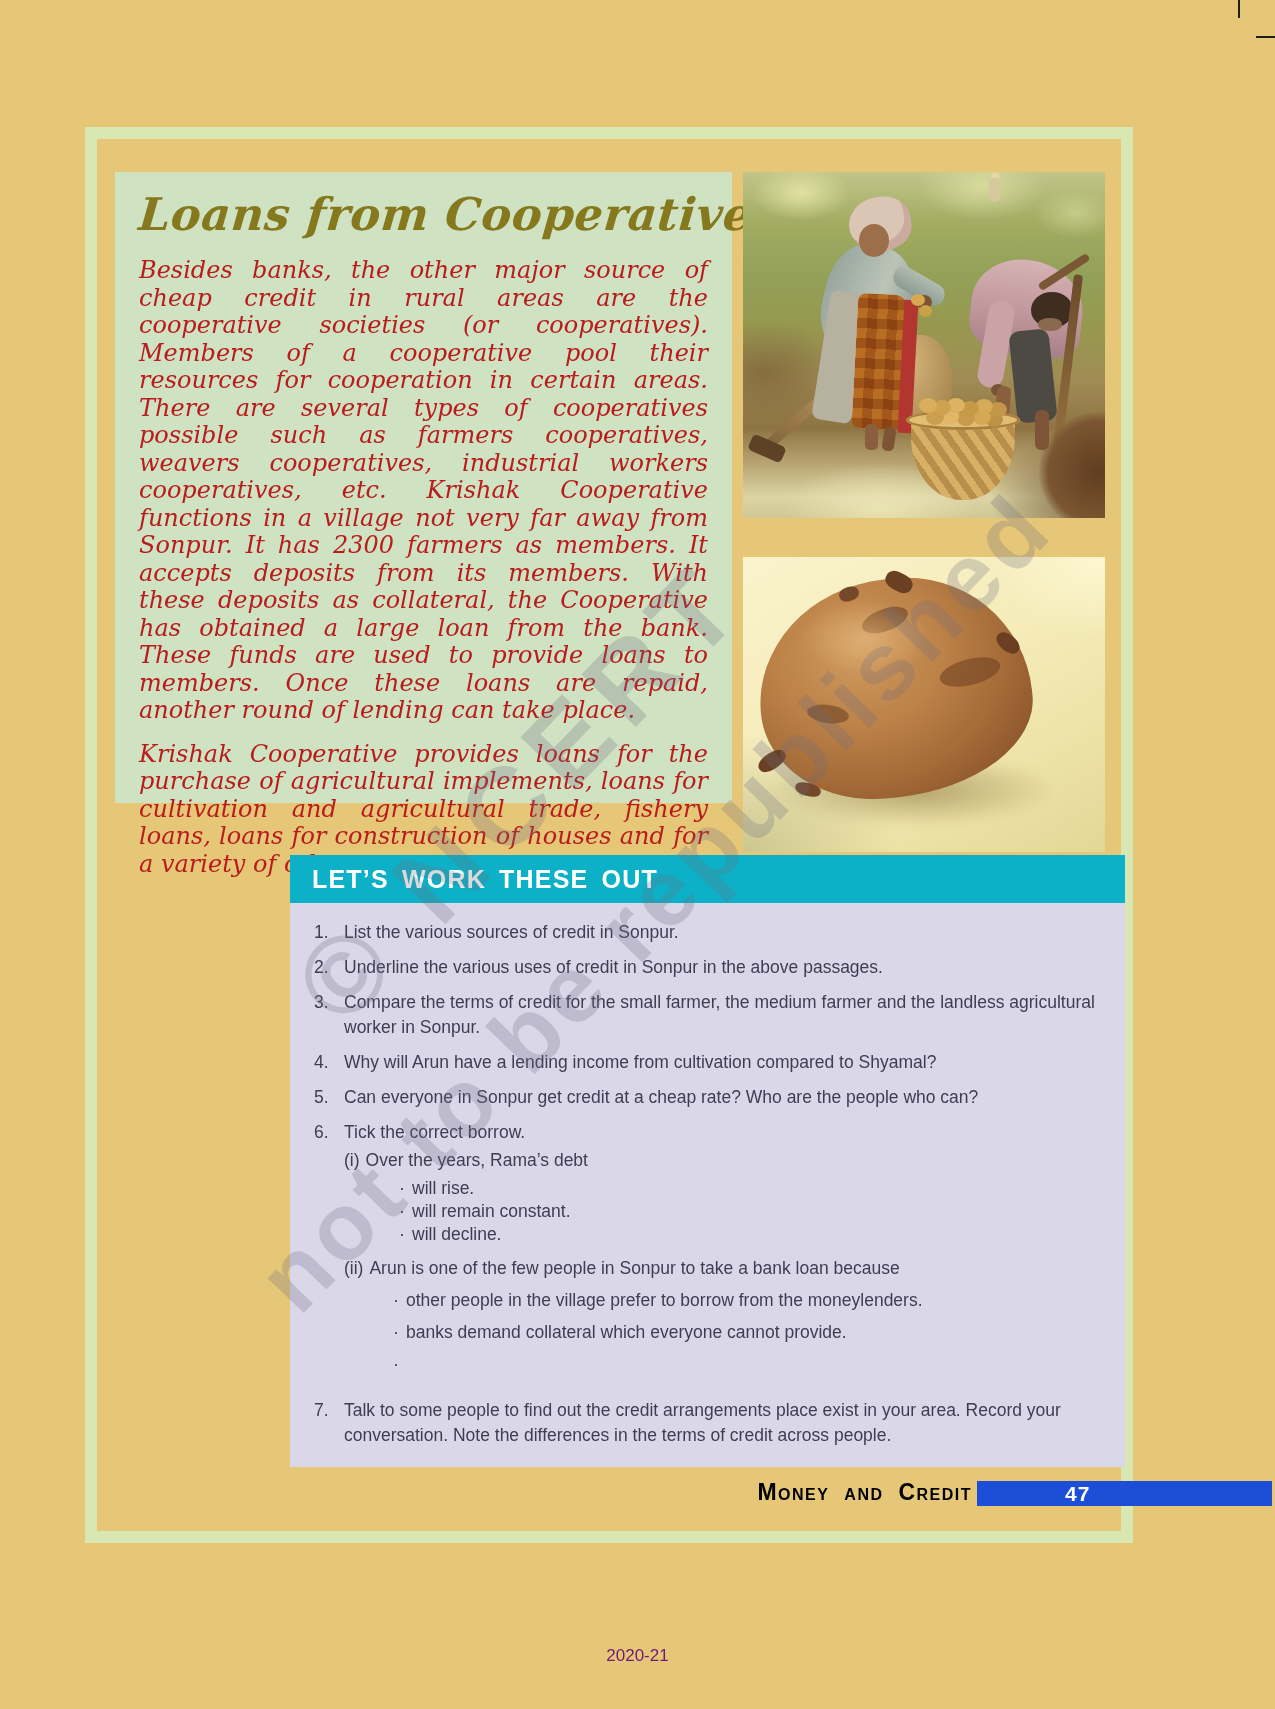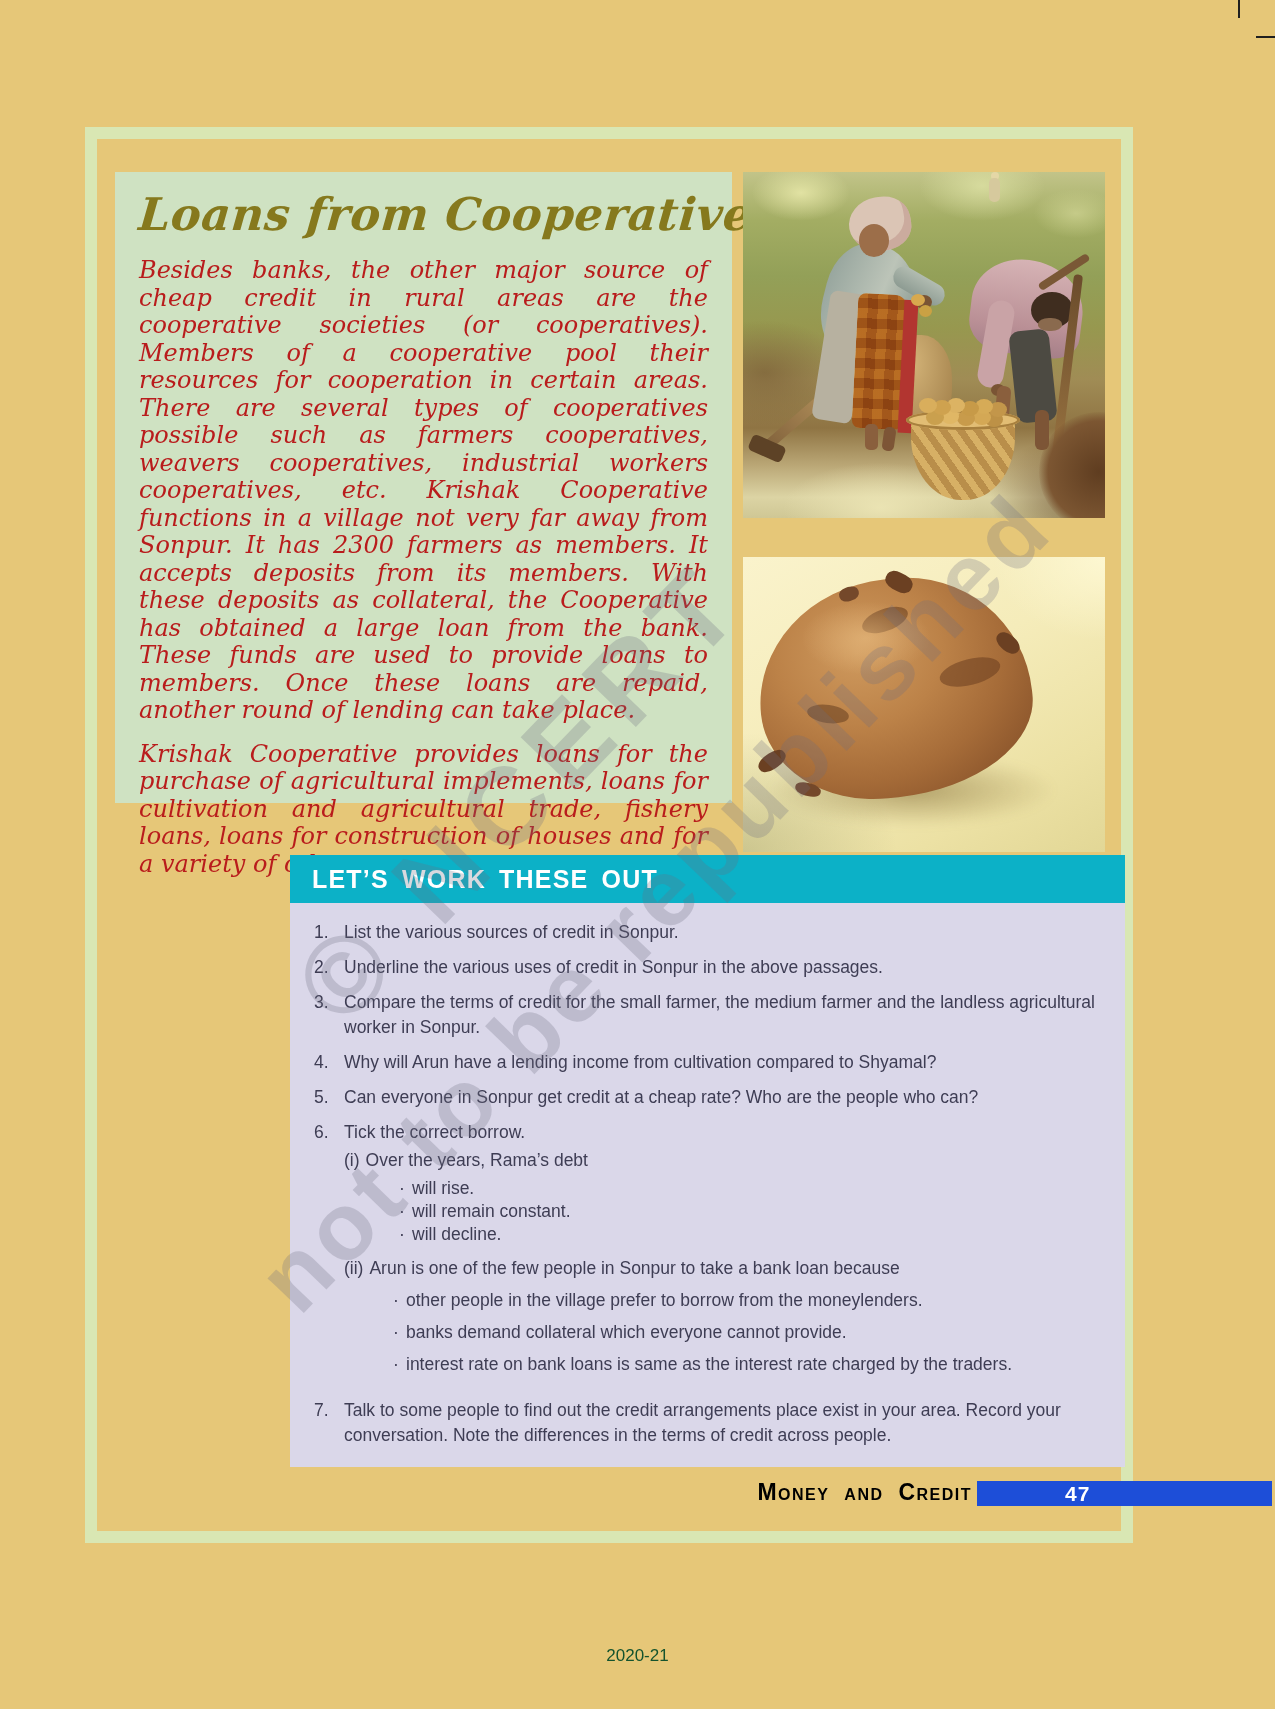--- a/index.html
+++ b/index.html
@@ -146,21 +146,21 @@
   .opt-text { max-width:630px; }
 
   
   .footer-chapter {
     position:absolute; left:650px; top:1479px; width:322px; text-align:right;
     font-variant:small-caps; font-weight:bold; font-size:23px; letter-spacing:1.5px;
     word-spacing:7px; color:#000000; z-index:2;
   }
   .footer-bar { position:absolute; left:977px; top:1481px; width:295px; height:25px; background:#1d4ed8; z-index:3; }
   .footer-pagenum { position:absolute; left:88px; top:0; color:#fff; font-weight:bold; font-size:21px; line-height:25px; letter-spacing:1px; }
-  .year { position:absolute; left:0; top:1646px; width:1275px; text-align:center; font-size:17px; color:#14532d; }
+  .year { position:absolute; left:0; top:1646px; width:1275px; text-align:center; font-size:17px; color:#701a75; }
 
   
   .wm { position:absolute; color:rgba(108,108,128,0.26); font-weight:bold; white-space:nowrap;
         pointer-events:none; z-index:6; text-align:center; }
   .wm1 { font-size:110px; letter-spacing:14px; left:170px; top:728px; width:700px; transform:rotate(-46deg); }
   .wm2 { font-size:95px; letter-spacing:6px; left:105px; top:848px; width:1100px; transform:rotate(-46deg); }
 </style>
 </head>
 <body>
 
@@ -286,21 +286,20 @@
             <div class="opt-row">
               <span class="bullet">·</span>
               <span class="opt-text">other people in the village prefer to borrow from the moneylenders.</span>
             </div>
             <div class="opt-row">
               <span class="bullet">·</span>
               <span class="opt-text">banks demand collateral which everyone cannot provide.</span>
             </div>
             <div class="opt-row">
               <span class="bullet">·</span>
-              <span class="opt-text">interest rate on bank loans is same as the interest rate charged by the traders.</span>
             </div>
           </div>
         </div>
       </div>
 
       <div class="q" style="margin-top:14px;">
         <span class="q-num">7.</span>
         <div class="q-text">Talk to some people to find out the credit arrangements place exist in your area. Record your conversation. Note the differences in the terms of credit across people.</div>
       </div>
 

